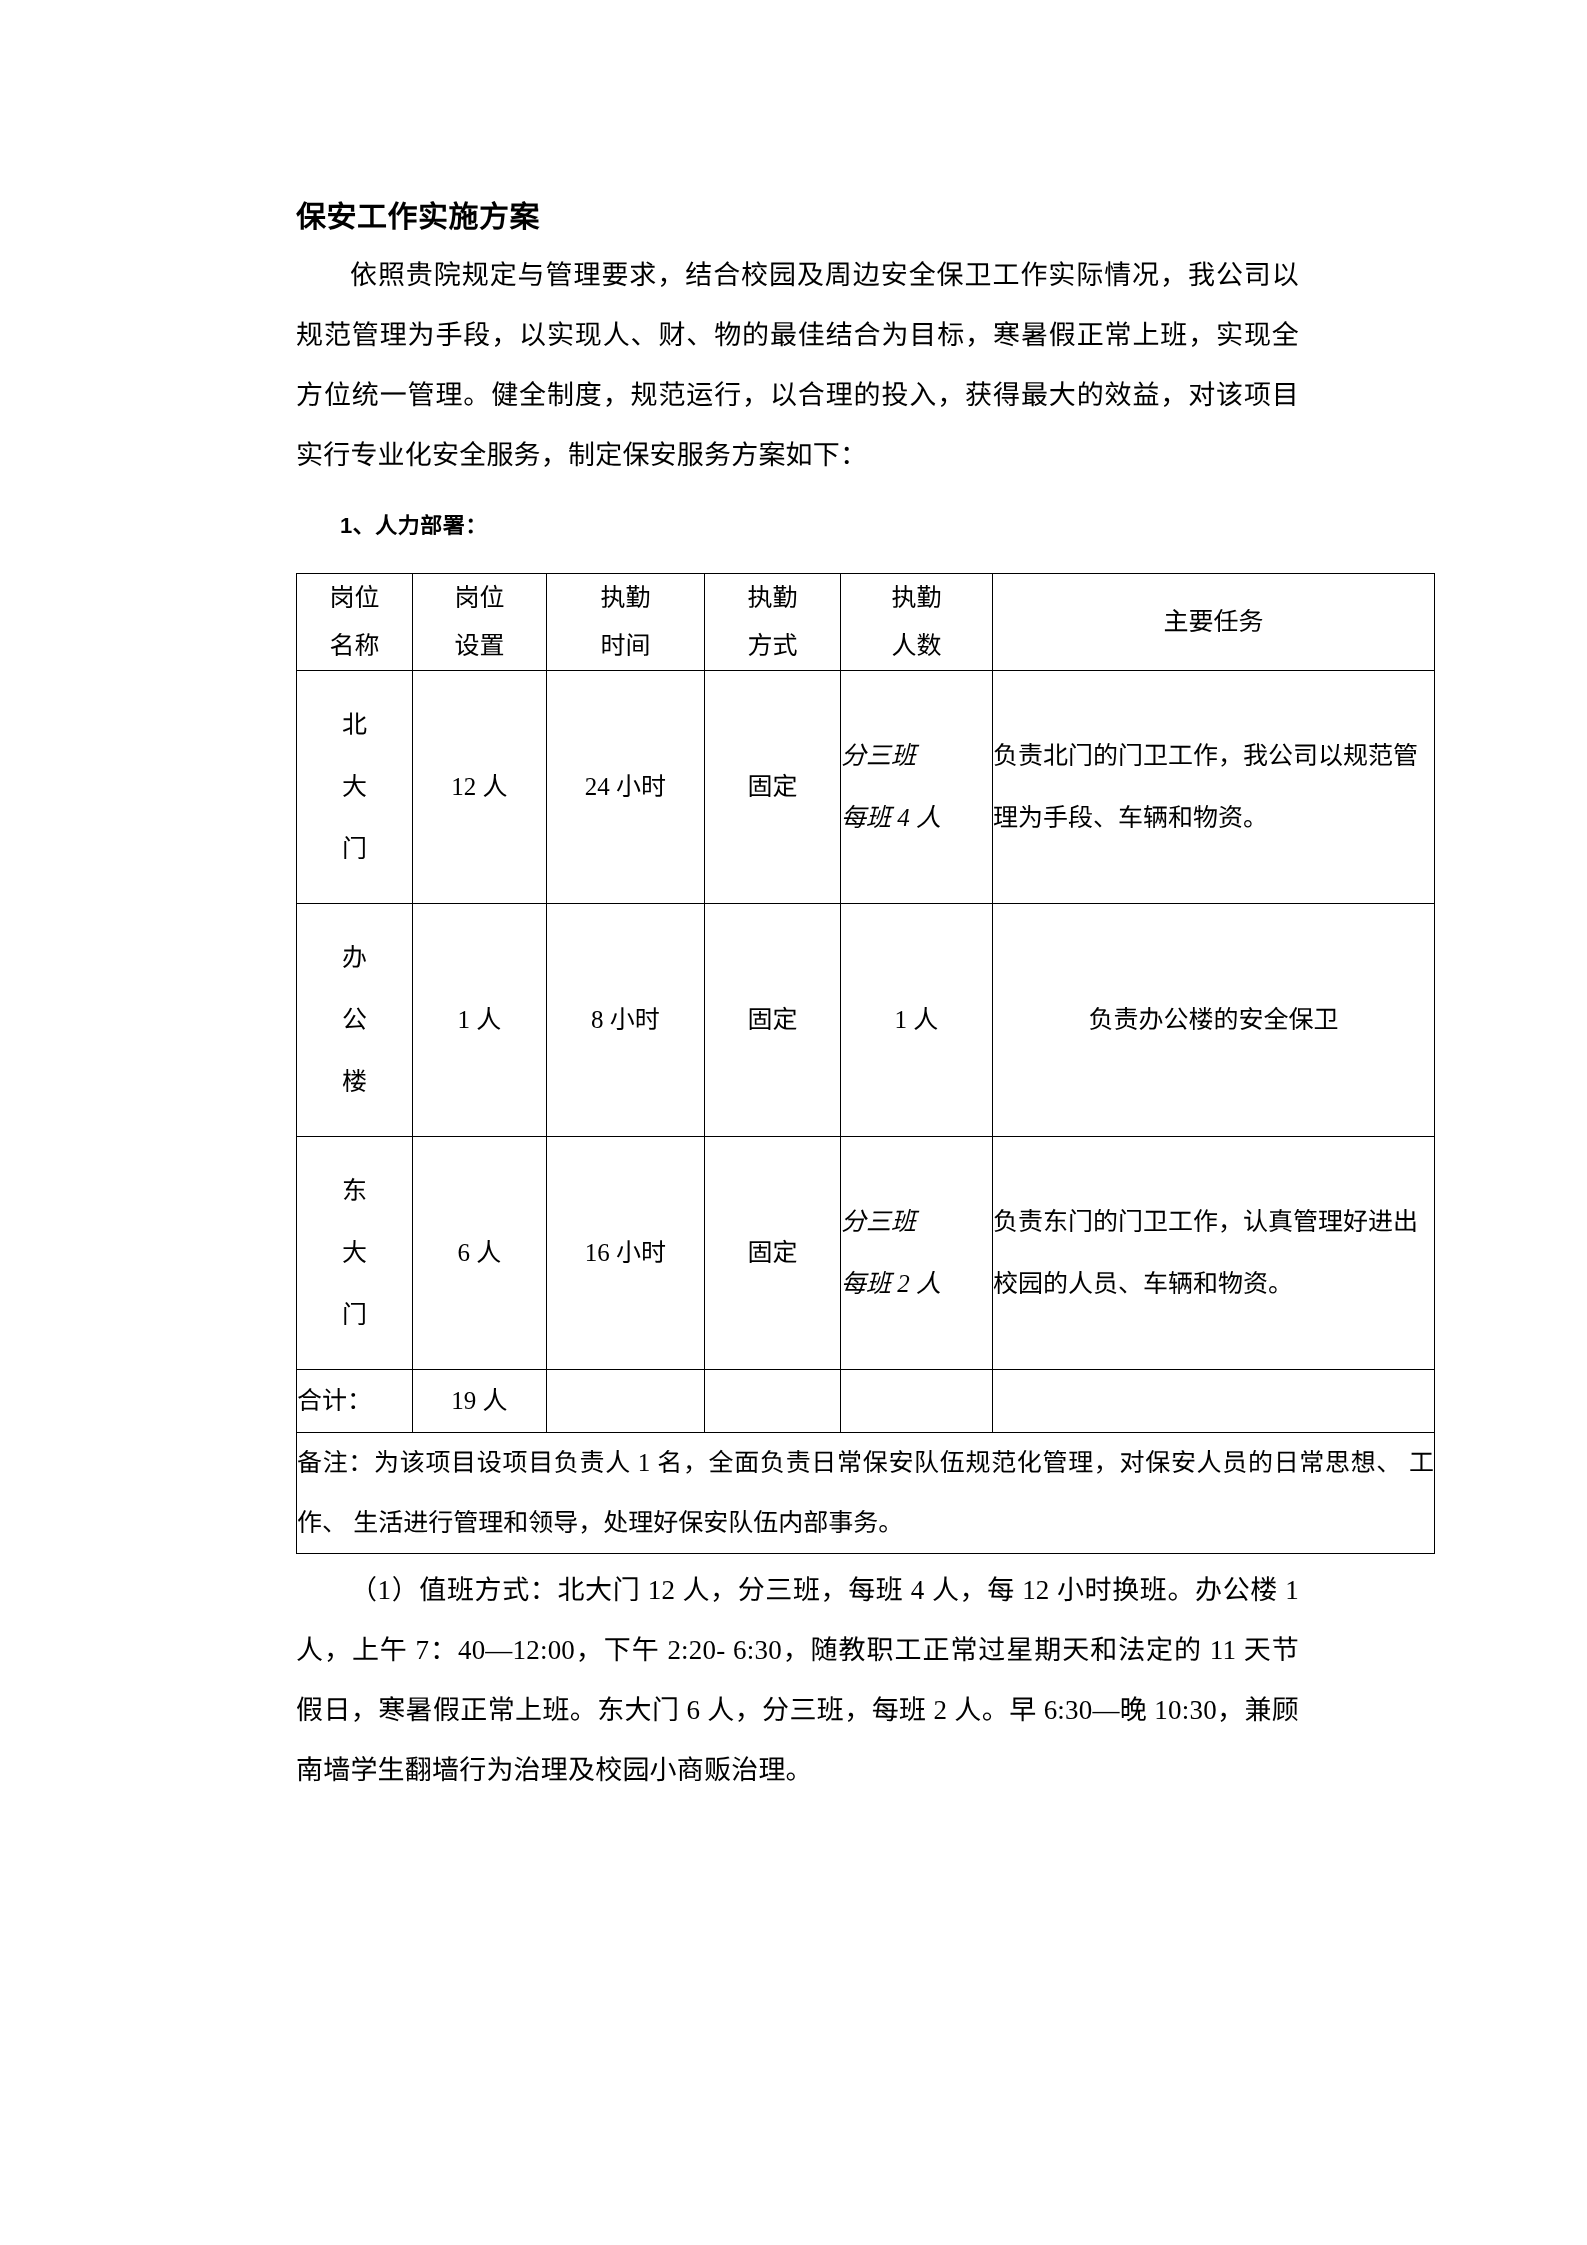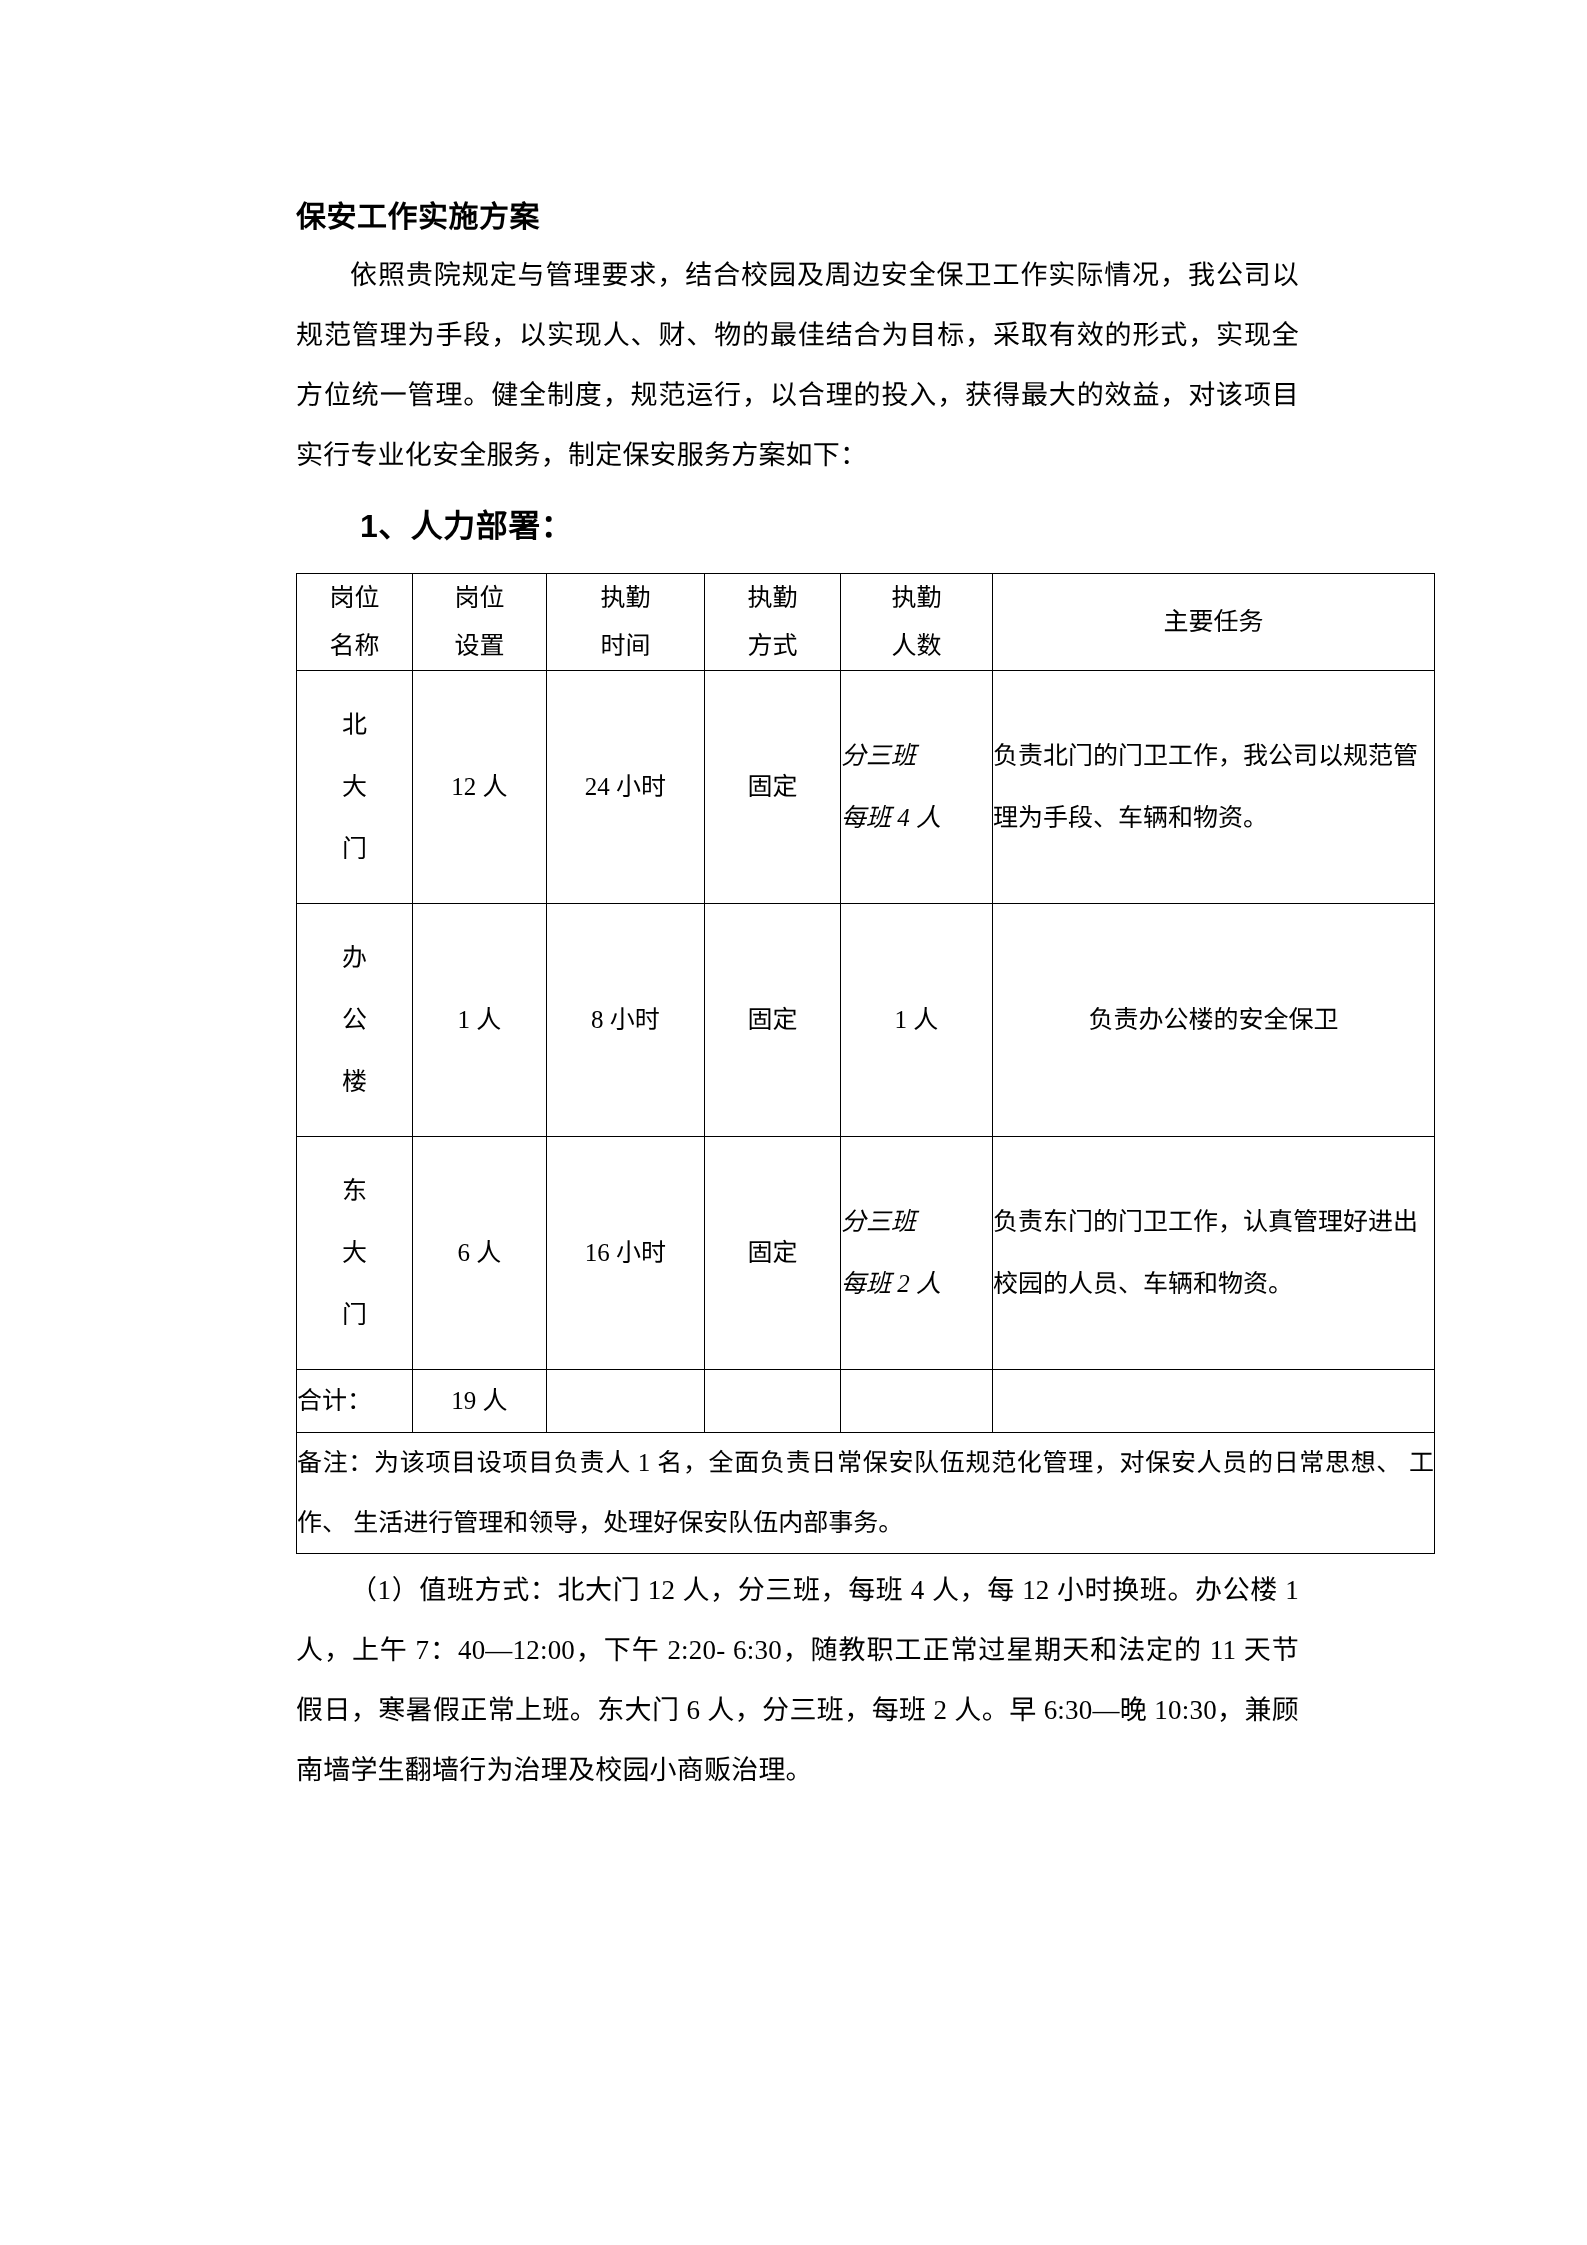--- a/index.html
+++ b/index.html
@@ -36,21 +36,21 @@
     line-height: 60px;
     text-align: justify;
     text-justify: inter-ideograph;
     margin: 0;
     text-indent: 2em;
     letter-spacing: 0.2px;
   }
   .section-heading {
     font-family: "Liberation Sans", "DejaVu Sans", sans-serif;
     font-weight: bold;
-    font-size: 32px;
+    font-size: 22px;
     line-height: 62px;
     margin: 0;
     text-indent: 2em;
     letter-spacing: 0.5px;
   }
   .spacer-sm { height: 10px; }
   table.deploy-table {
     border-collapse: collapse;
     width: 1138px;
     margin: 16px 0 6px 0;
@@ -136,21 +136,21 @@
     letter-spacing: 0.2px;
   }
 </style>
 </head>
 <body>
 
 <div class="page">
 
   <h1 class="doc-title">保安工作实施方案</h1>
 
-  <p class="body-para">依照贵院规定与管理要求，结合校园及周边安全保卫工作实际情况，我公司以规范管理为手段，以实现人、财、物的最佳结合为目标，采取有效的形式，实现全方位统一管理。健全制度，规范运行，以合理的投入，获得最大的效益，对该项目实行专业化安全服务，制定保安服务方案如下：</p>
+  <p class="body-para">依照贵院规定与管理要求，结合校园及周边安全保卫工作实际情况，我公司以规范管理为手段，以实现人、财、物的最佳结合为目标，寒暑假正常上班，实现全方位统一管理。健全制度，规范运行，以合理的投入，获得最大的效益，对该项目实行专业化安全服务，制定保安服务方案如下：</p>
 
   <div class="spacer-sm"></div>
 
   <h2 class="section-heading">1、人力部署：</h2>
 
 
   <table class="deploy-table">
     <colgroup>
       <col class="col-1">
         <col class="col-2">

